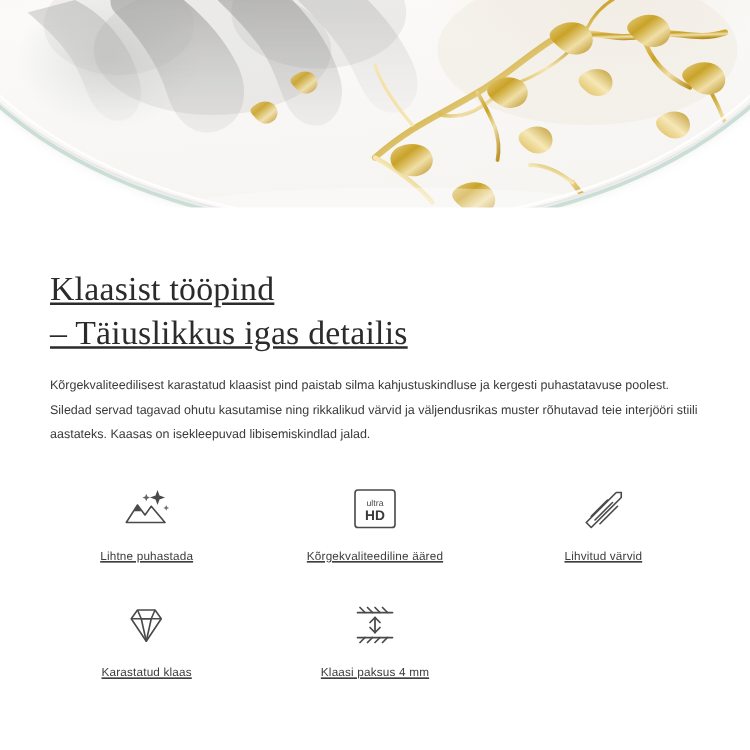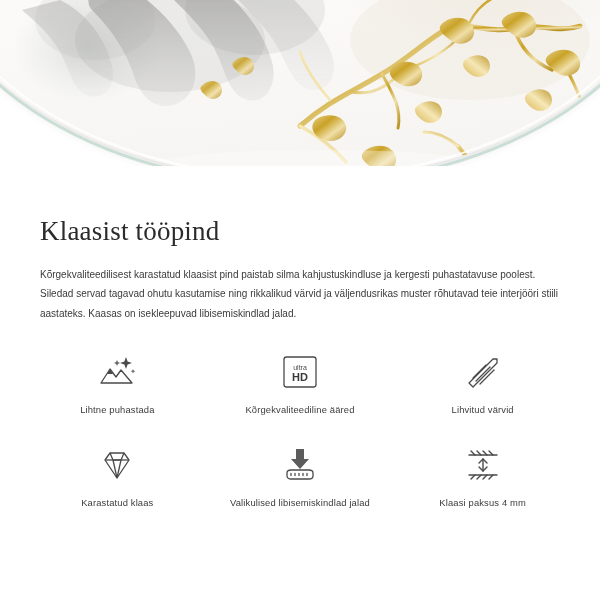--- a/index.html
+++ b/index.html
@@ -93,20 +93,21 @@
     padding: 22px 40px 0 40px;
   }
   .headline {
     font-family: "Liberation Serif", serif;
     font-size: 27px;
     line-height: 1.28;
     color: #2b2b2b;
     font-weight: 400;
     margin: 0 0 16px 0;
     letter-spacing: 0.2px;
+    text-decoration: underline;
   }
   .headline .line2 {
     display: block;
   }
   .body-copy {
     font-family: "Liberation Sans", sans-serif;
     font-size: 10px;
     line-height: 1.95;
     color: #3a3a3a;
     margin: 0;
@@ -119,20 +120,21 @@
     padding: 0 26px;
     display: grid;
     grid-template-columns: repeat(3, 1fr);
     grid-row-gap: 26px;
   }
   .feature {
     display: flex;
     flex-direction: column;
     align-items: center;
     justify-content: flex-start;
+    text-decoration: underline;
   }
   .feature-icon {
     width: 46px;
     height: 46px;
     display: flex;
     align-items: center;
     justify-content: center;
     margin-bottom: 9px;
   }
   .feature-label {
@@ -236,20 +238,21 @@
     </svg>
 
     <div class="hero-edge"></div>
     <div class="hero-edge2"></div>
     <div class="hero-mask-bottom"></div>
   </div>
 
   <div class="content">
     <h1 class="headline">
       <span>Klaasist tööpind</span>
+      <span class="line2">– Täiuslikkus igas detailis</span>
     </h1>
     <p class="body-copy">Kõrgekvaliteedilisest karastatud klaasist pind paistab silma kahjustuskindluse ja kergesti puhastatavuse poolest. Siledad servad tagavad ohutu kasutamise ning rikkalikud värvid ja väljendusrikas muster rõhutavad teie interjööri stiili aastateks. Kaasas on isekleepuvad libisemiskindlad jalad.</p>
   </div>
 
   <div class="features">
 
     <div class="feature">
       <div class="feature-icon">
         <svg width="42" height="38" viewBox="0 0 42 38">
           <g fill="none" stroke="#4a4a4a" stroke-width="1.3" stroke-linejoin="round" stroke-linecap="round">
@@ -297,32 +300,20 @@
             <path d="M8,14 L32,14"></path>
             <path d="M13,7 L16,14 L20,32"></path>
             <path d="M27,7 L24,14 L20,32"></path>
             <path d="M16,14 L24,14"></path>
           </g>
         </svg>
       </div>
       <div class="feature-label">Karastatud klaas</div>
     </div>
 
-    <div class="feature">
-      <div class="feature-icon">
-        <svg width="40" height="40" viewBox="0 0 40 40">
-          <g fill="none" stroke="#4a4a4a" stroke-width="1.3" stroke-linejoin="round" stroke-linecap="round">
-            <path d="M16,4 L24,4 L24,14 L29,14 L20,24 L11,14 L16,14 Z" fill="#4a4a4a" fill-opacity="0.9" stroke="none"></path>
-            <path d="M7,28 C7,26 9,25 11,25 L29,25 C31,25 33,26 33,28 L33,31 C33,33 31,34 29,34 L11,34 C9,34 7,33 7,31 Z"></path>
-            <path d="M11,28.5 L11,30.5 M15,28.5 L15,30.5 M19,28.5 L19,30.5 M23,28.5 L23,30.5 M27,28.5 L27,30.5"></path>
-          </g>
-        </svg>
-      </div>
-      <div class="feature-label">Valikulised libisemiskindlad jalad</div>
-    </div>
 
     <div class="feature">
       <div class="feature-icon">
         <svg width="40" height="38" viewBox="0 0 40 38">
           <g fill="none" stroke="#4a4a4a" stroke-width="1.4" stroke-linecap="round">
             <path d="M6,9 L34,9"></path>
             <path d="M6,29 L34,29"></path>
             <path d="M20,13 L20,25"></path>
             <path d="M16,17 L20,13 L24,17"></path>
             <path d="M16,21 L20,25 L24,21"></path>

